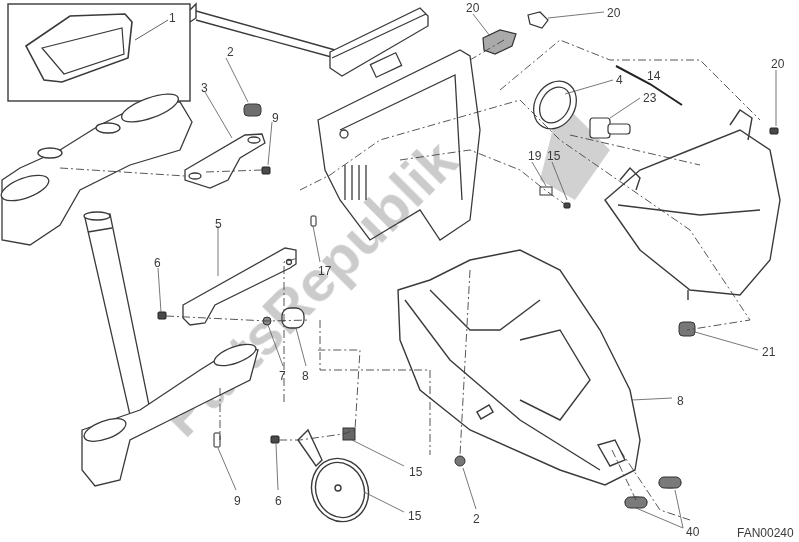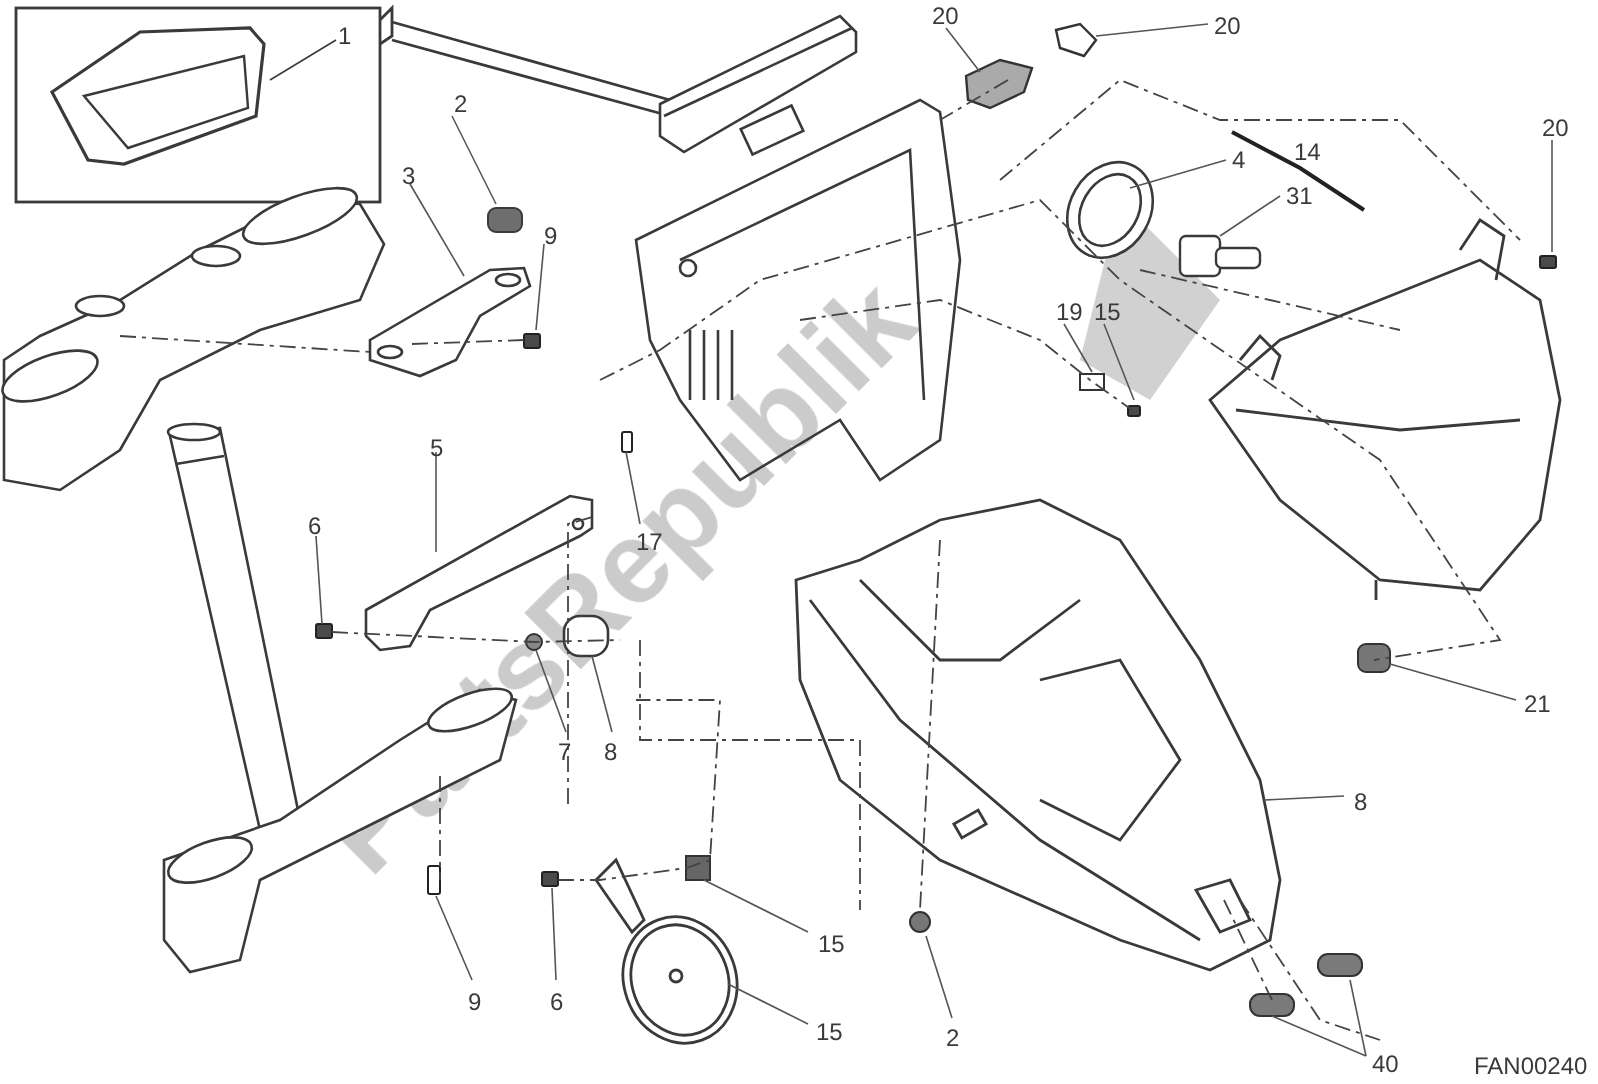--- a/index.html
+++ b/index.html
@@ -222,17 +222,17 @@
 <span class="callout" style="left:677px;top:395px">8</span>
 <span class="callout" style="left:647px;top:70px">14</span>
 <span class="callout" style="left:547px;top:150px">15</span>
 <span class="callout" style="left:528px;top:150px">19</span>
 <span class="callout" style="left:318px;top:265px">17</span>
 <span class="callout" style="left:466px;top:2px">20</span>
 <span class="callout" style="left:607px;top:7px">20</span>
 <span class="callout" style="left:771px;top:58px">20</span>
 <span class="callout" style="left:762px;top:346px">21</span>
 <span class="callout" style="left:686px;top:526px">40</span>
-<span class="callout" style="left:643px;top:92px">31</span>
+<span class="callout" style="left:643px;top:92px">23</span>
 
 <span class="code" style="left:737px;top:526px">FAN00240</span>
 
 </div>
 
 </body></html>

